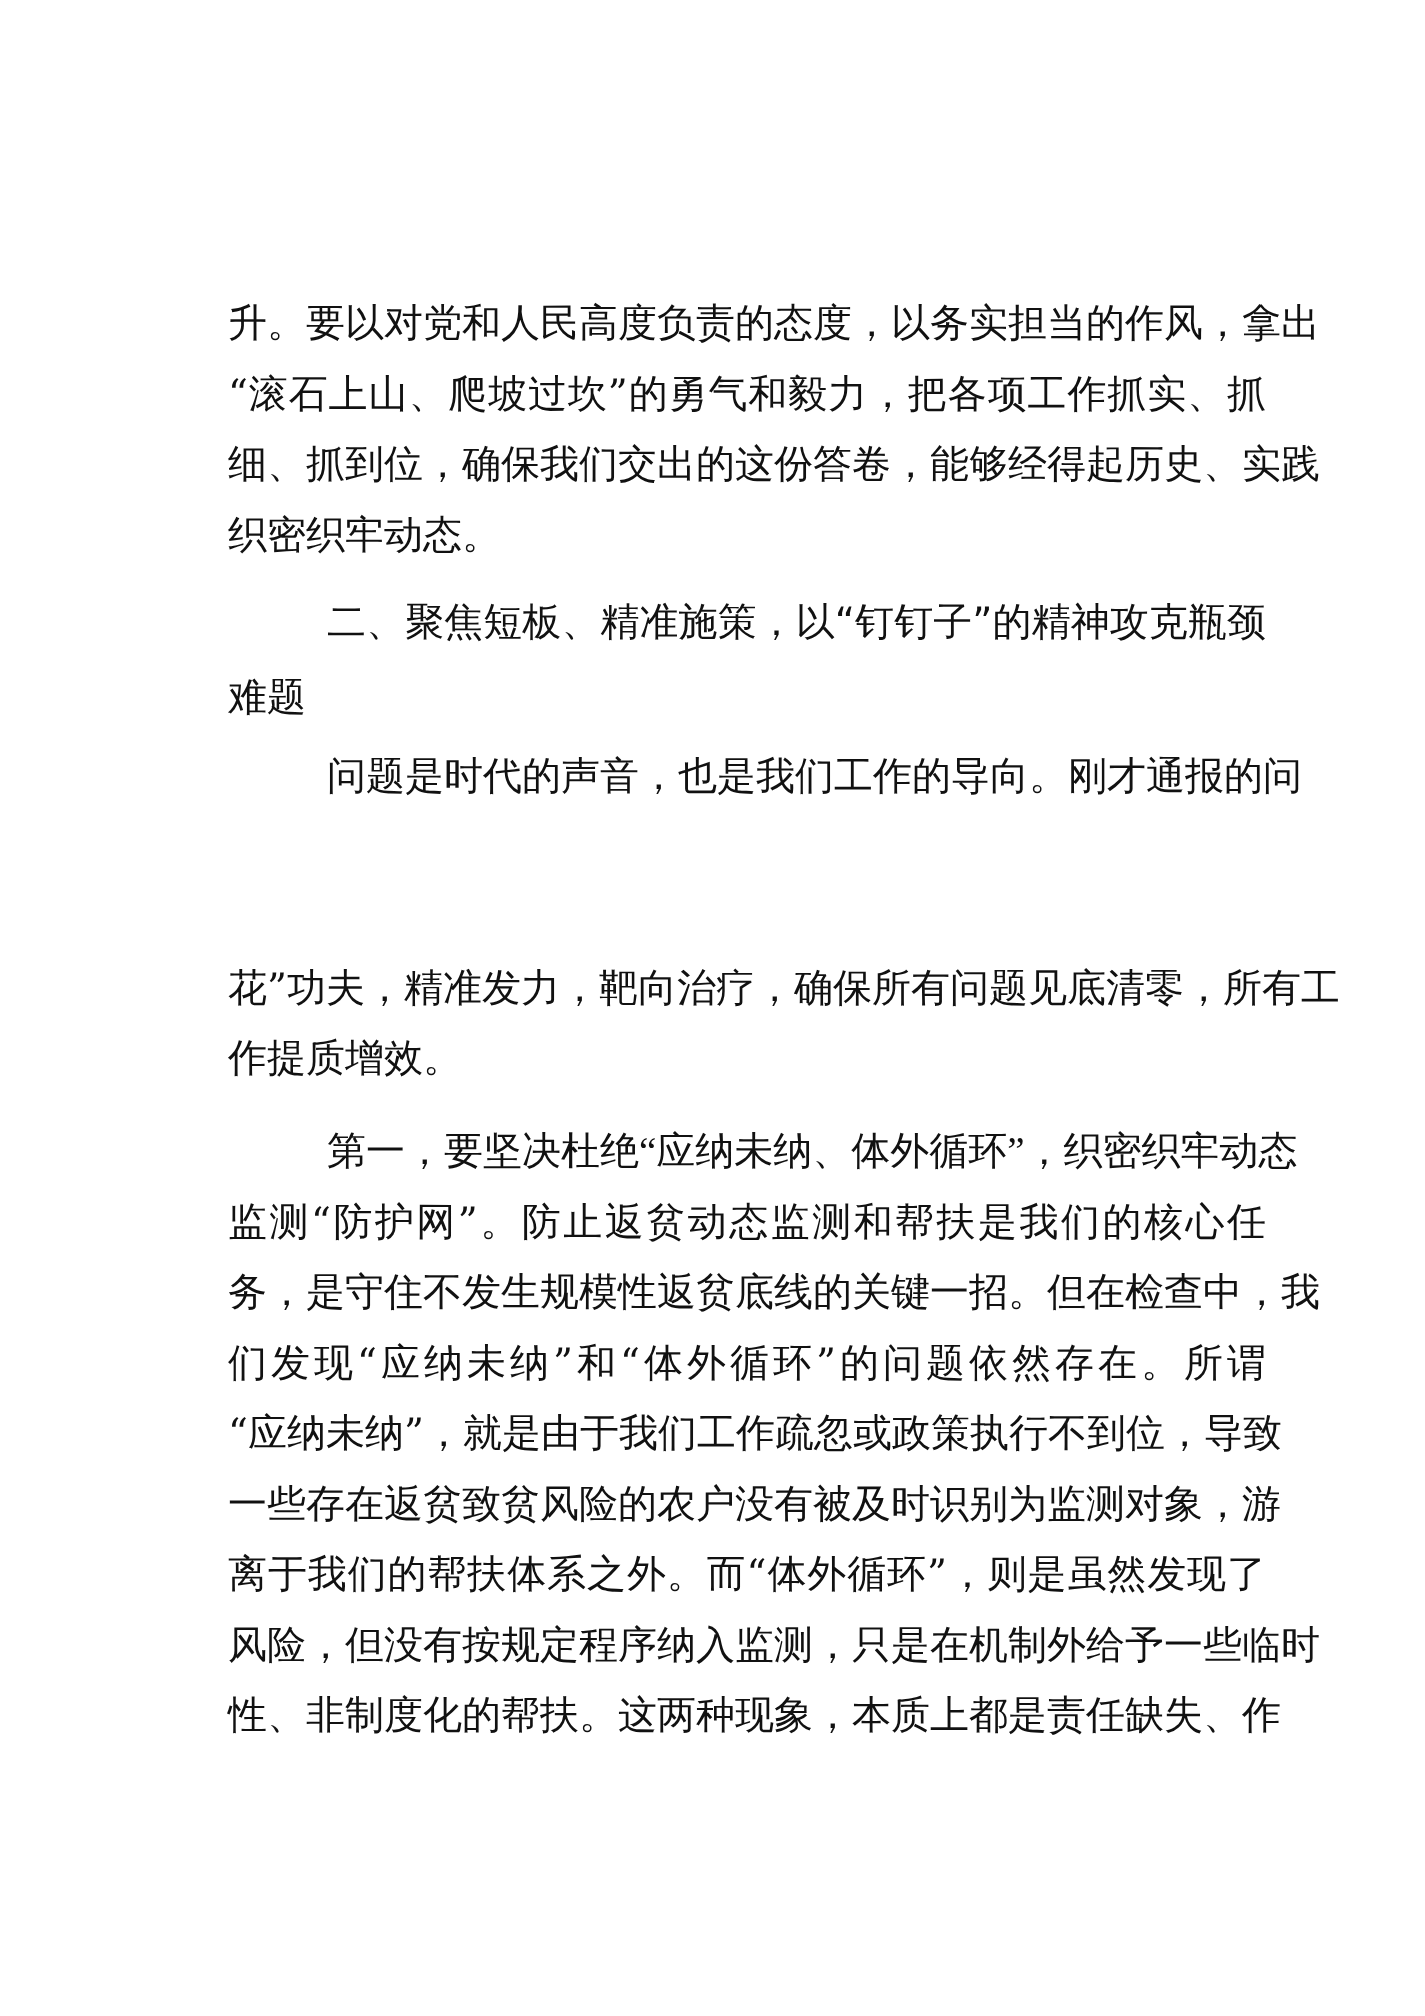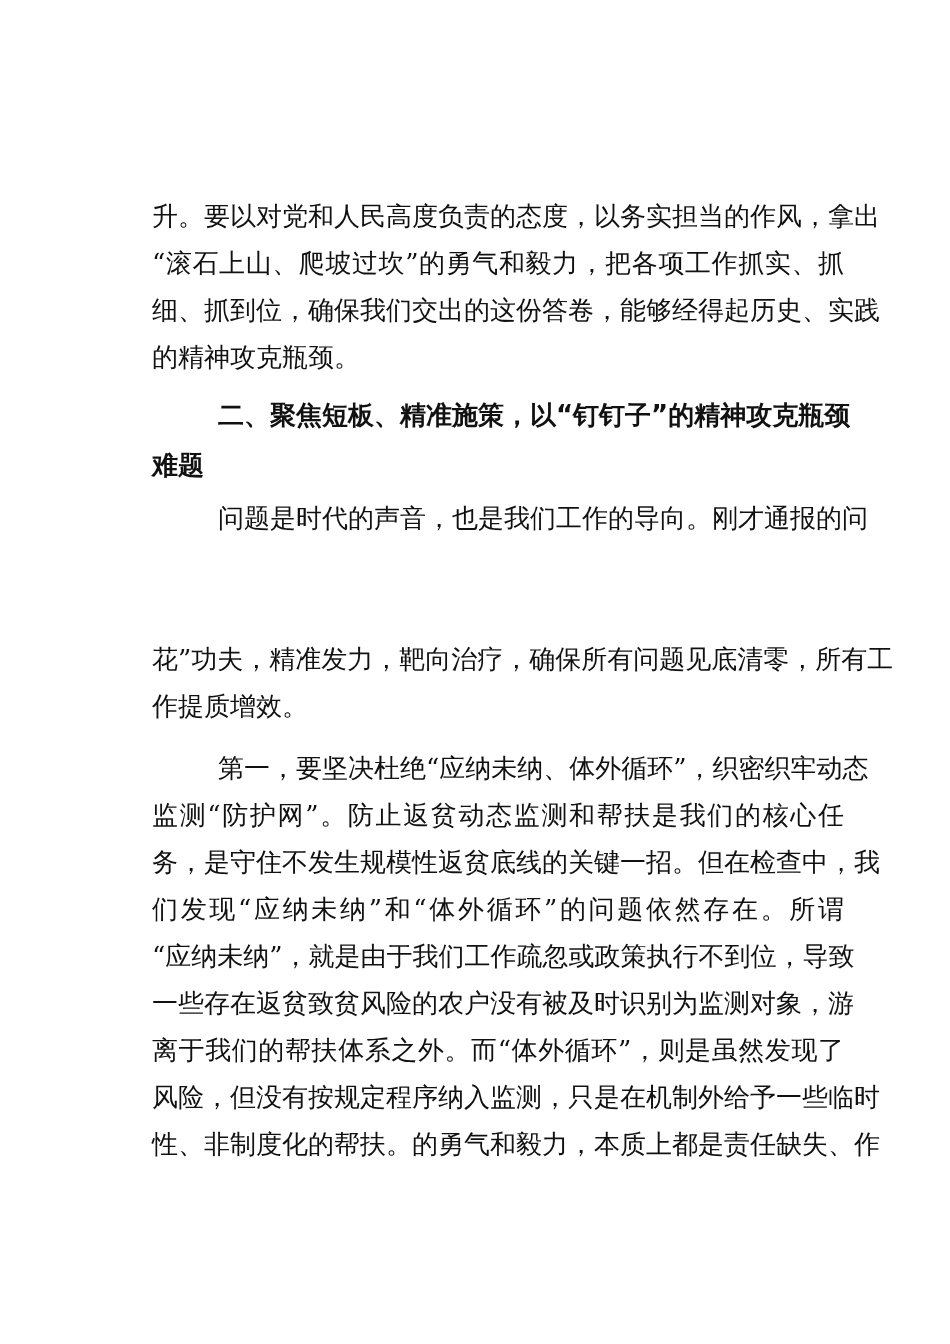--- a/index.html
+++ b/index.html
@@ -35,46 +35,47 @@
       letter-spacing: 0px;
       margin-left: 24px;
     }
     .line.last {
       text-align-last: left;
     }
     .line.indent {
       left: 128px;
       padding-left: 66px;
       width: 626px;
+      font-family: Liberation Serif, serif;
     }
     .line.heading {
       font-family: "DejaVu Sans", "Liberation Sans", sans-serif;
-      font-weight: bold;
+      font-weight: normal;
     }
   </style>
 </head>
 <body>
 
 <div class="page">
 
   <div class="line" style="top:196px">升。要以对党和人民高度负责的态度，以务实担当的作风，拿出</div>
   <div class="line" style="top:243px">“滚石上山、爬坡过坎”的勇气和毅力，把各项工作抓实、抓</div>
   <div class="line" style="top:290px">细、抓到位，确保我们交出的这份答卷，能够经得起历史、实践</div>
-  <div class="line last" style="top:337px">的精神攻克瓶颈。</div>
+  <div class="line last" style="top:337px">织密织牢动态。</div>
 
   <div class="line indent heading" style="top:395px">二、聚焦短板、精准施策，以“钉钉子”的精神攻克瓶颈</div>
   <div class="line last heading" style="top:445px">难题</div>
 
   <div class="line indent" style="top:498px">问题是时代的声音，也是我们工作的导向。刚才通报的问</div>
   <div class="line" style="top:639px">花”功夫，精准发力，靶向治疗，确保所有问题见底清零，所有工</div>
   <div class="line indent" style="top:748px">第一，要坚决杜绝“应纳未纳、体外循环”，织密织牢动态</div>
 
   <div class="line last" style="top:686px">作提质增效。</div>
   <div class="line" style="top:795px">监测“防护网”。防止返贫动态监测和帮扶是我们的核心任</div>
   <div class="line" style="top:842px">务，是守住不发生规模性返贫底线的关键一招。但在检查中，我</div>
   <div class="line" style="top:889px">们发现“应纳未纳”和“体外循环”的问题依然存在。所谓</div>
   <div class="line" style="top:983px">一些存在返贫致贫风险的农户没有被及时识别为监测对象，游</div>
   <div class="line" style="top:936px">“应纳未纳”，就是由于我们工作疏忽或政策执行不到位，导致</div>
   <div class="line" style="top:1030px">离于我们的帮扶体系之外。而“体外循环”，则是虽然发现了</div>
   <div class="line" style="top:1077px">风险，但没有按规定程序纳入监测，只是在机制外给予一些临时</div>
-  <div class="line" style="top:1124px">性、非制度化的帮扶。的勇气和毅力，本质上都是责任缺失、作</div>
+  <div class="line" style="top:1124px">性、非制度化的帮扶。这两种现象，本质上都是责任缺失、作</div>
 
 </div>
 
 </body></html>

